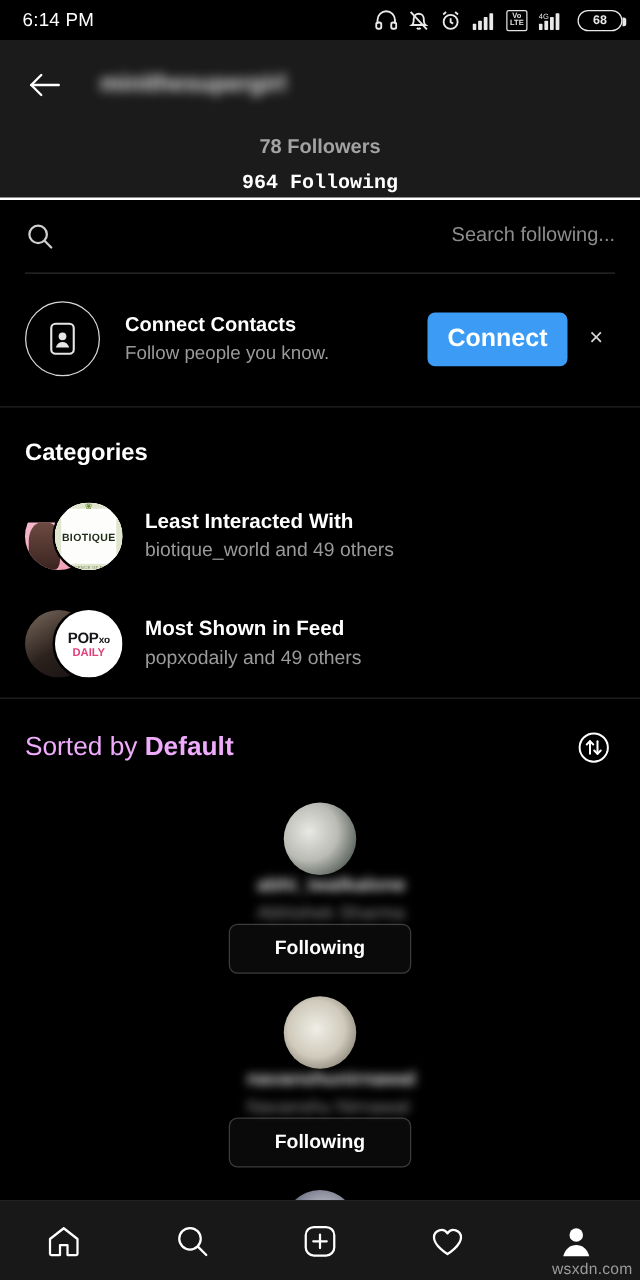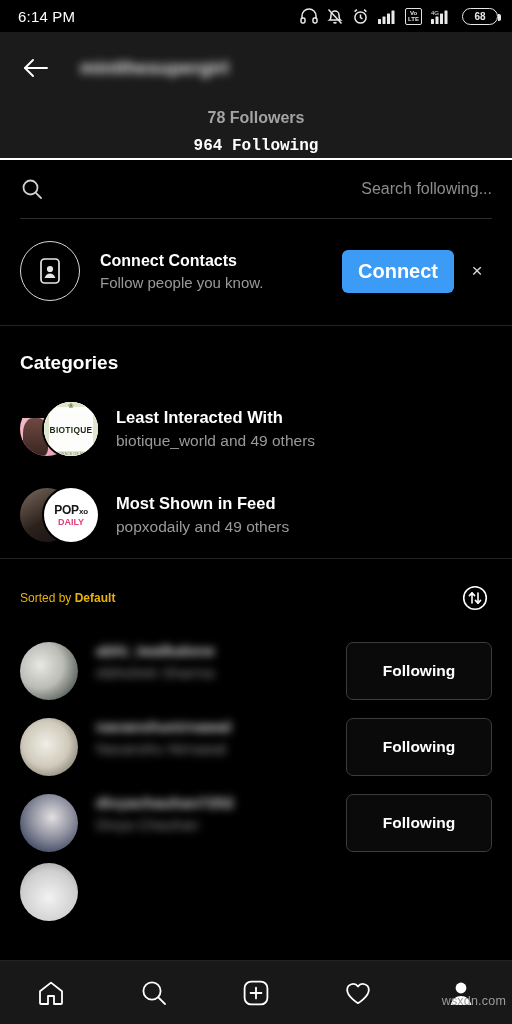--- a/index.html
+++ b/index.html
@@ -130,26 +130,26 @@
   .popxo .p1 { font-size: 12px; font-weight: bold; color: #16161a; line-height: 1; letter-spacing: -.2px; }
   .popxo .p1 i { font-size: 8px; font-style: normal; }
   .popxo .p2 { font-size: 9px; font-weight: bold; color: #e0417b; line-height: 1; margin-top: 2px; }
   .hairface { width: 100%; height: 100%; background: linear-gradient(150deg,#7b6a5e 0%, #2b211c 55%, #151012 100%); }
 
   
   .sorted-row {
     display: flex; align-items: center; justify-content: space-between;
     padding: 22px 20px 18px 20px;
   }
-  .sorted-text { font-size: 12px; color: #eab308; }
+  .sorted-text { font-size: 21px; color: #f0abfc; }
   .sorted-text b { font-weight: bold; }
   .sort-icon-btn { width: 34px; height: 34px; display: flex; align-items: center; justify-content: center; cursor: pointer; }
 
   
-  .user-row { display: flex; padding: 9px 20px; }
+  .user-row { display: flex; align-items: center; padding: 9px 20px; flex-direction: column; }
   .user-avatar {
     width: 58px; height: 58px; border-radius: 50%; flex: none; overflow: hidden;
   }
   .ua1 { background: radial-gradient(circle at 35% 40%, #e8e8e4 0%, #b9bbb4 45%, #1f2a26 100%); }
   .ua2 { background: radial-gradient(circle at 45% 45%, #efeee6 0%, #cfcabb 50%, #5c584c 100%); }
   .ua3 { background: radial-gradient(circle at 55% 40%, #e2dfe0 0%, #8d8f9e 45%, #14203f 100%); }
   .ua4 { background: radial-gradient(circle at 50% 60%, #f2f2f2 0%, #cfcfcf 60%, #8d8d8d 100%); }
   .user-text { flex: 1; padding-left: 18px; filter: blur(4px); user-select: none; }
   .user-handle { font-size: 15.5px; font-weight: bold; color: #d9d9d9; }
   .user-fullname { font-size: 15px; color: #8f8f8f; margin-top: 4px; }
@@ -160,21 +160,21 @@
   }
 
   
   .bottom-nav {
     position: absolute; left: 0; bottom: 0; width: 512px; height: 64px;
     background: #181818; border-top: 1px solid #222;
     display: flex; align-items: center; justify-content: space-around;
   }
   .nav-item { width: 60px; height: 52px; display: flex; align-items: center; justify-content: center; cursor: pointer; }
   .watermark {
-    position: absolute; right: 6px; bottom: 16px; font-size: 12.5px; color: #9b9b9b;
+    position: absolute; right: 6px; bottom: 2px; font-size: 12.5px; color: #9b9b9b;
     font-family: "Liberation Sans", sans-serif; letter-spacing: .2px;
   }
 </style>
 </head>
 <body>
 
 <div class="screen">
 
   <div class="statusbar">
     <div class="status-time">6:14 PM</div>

